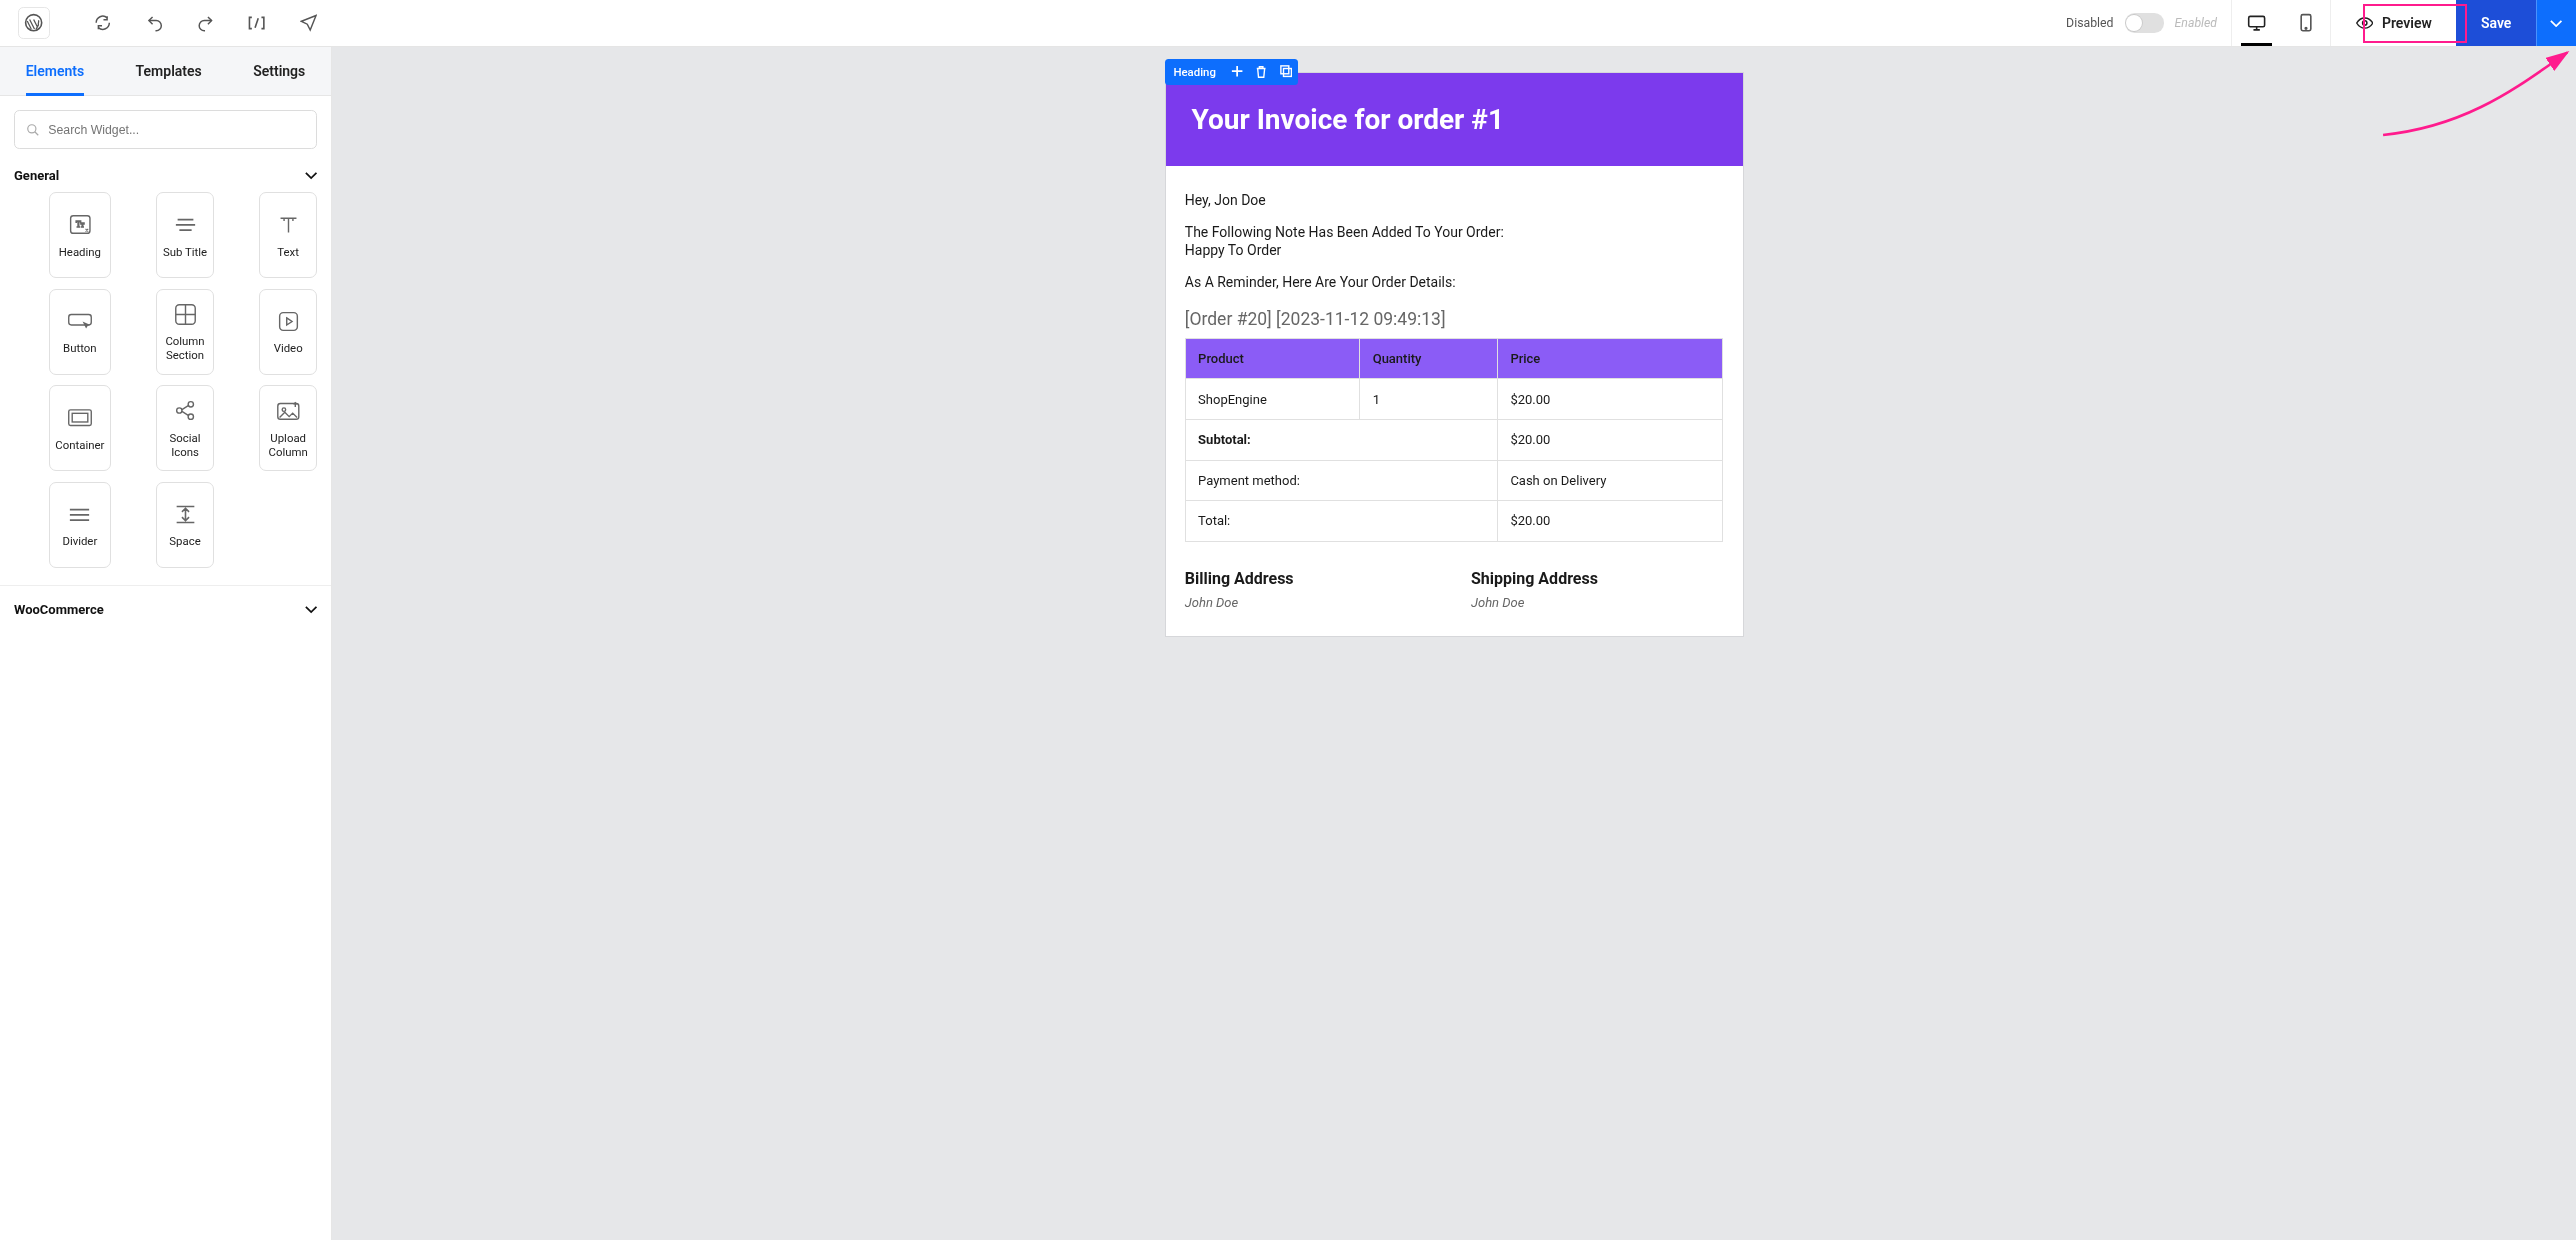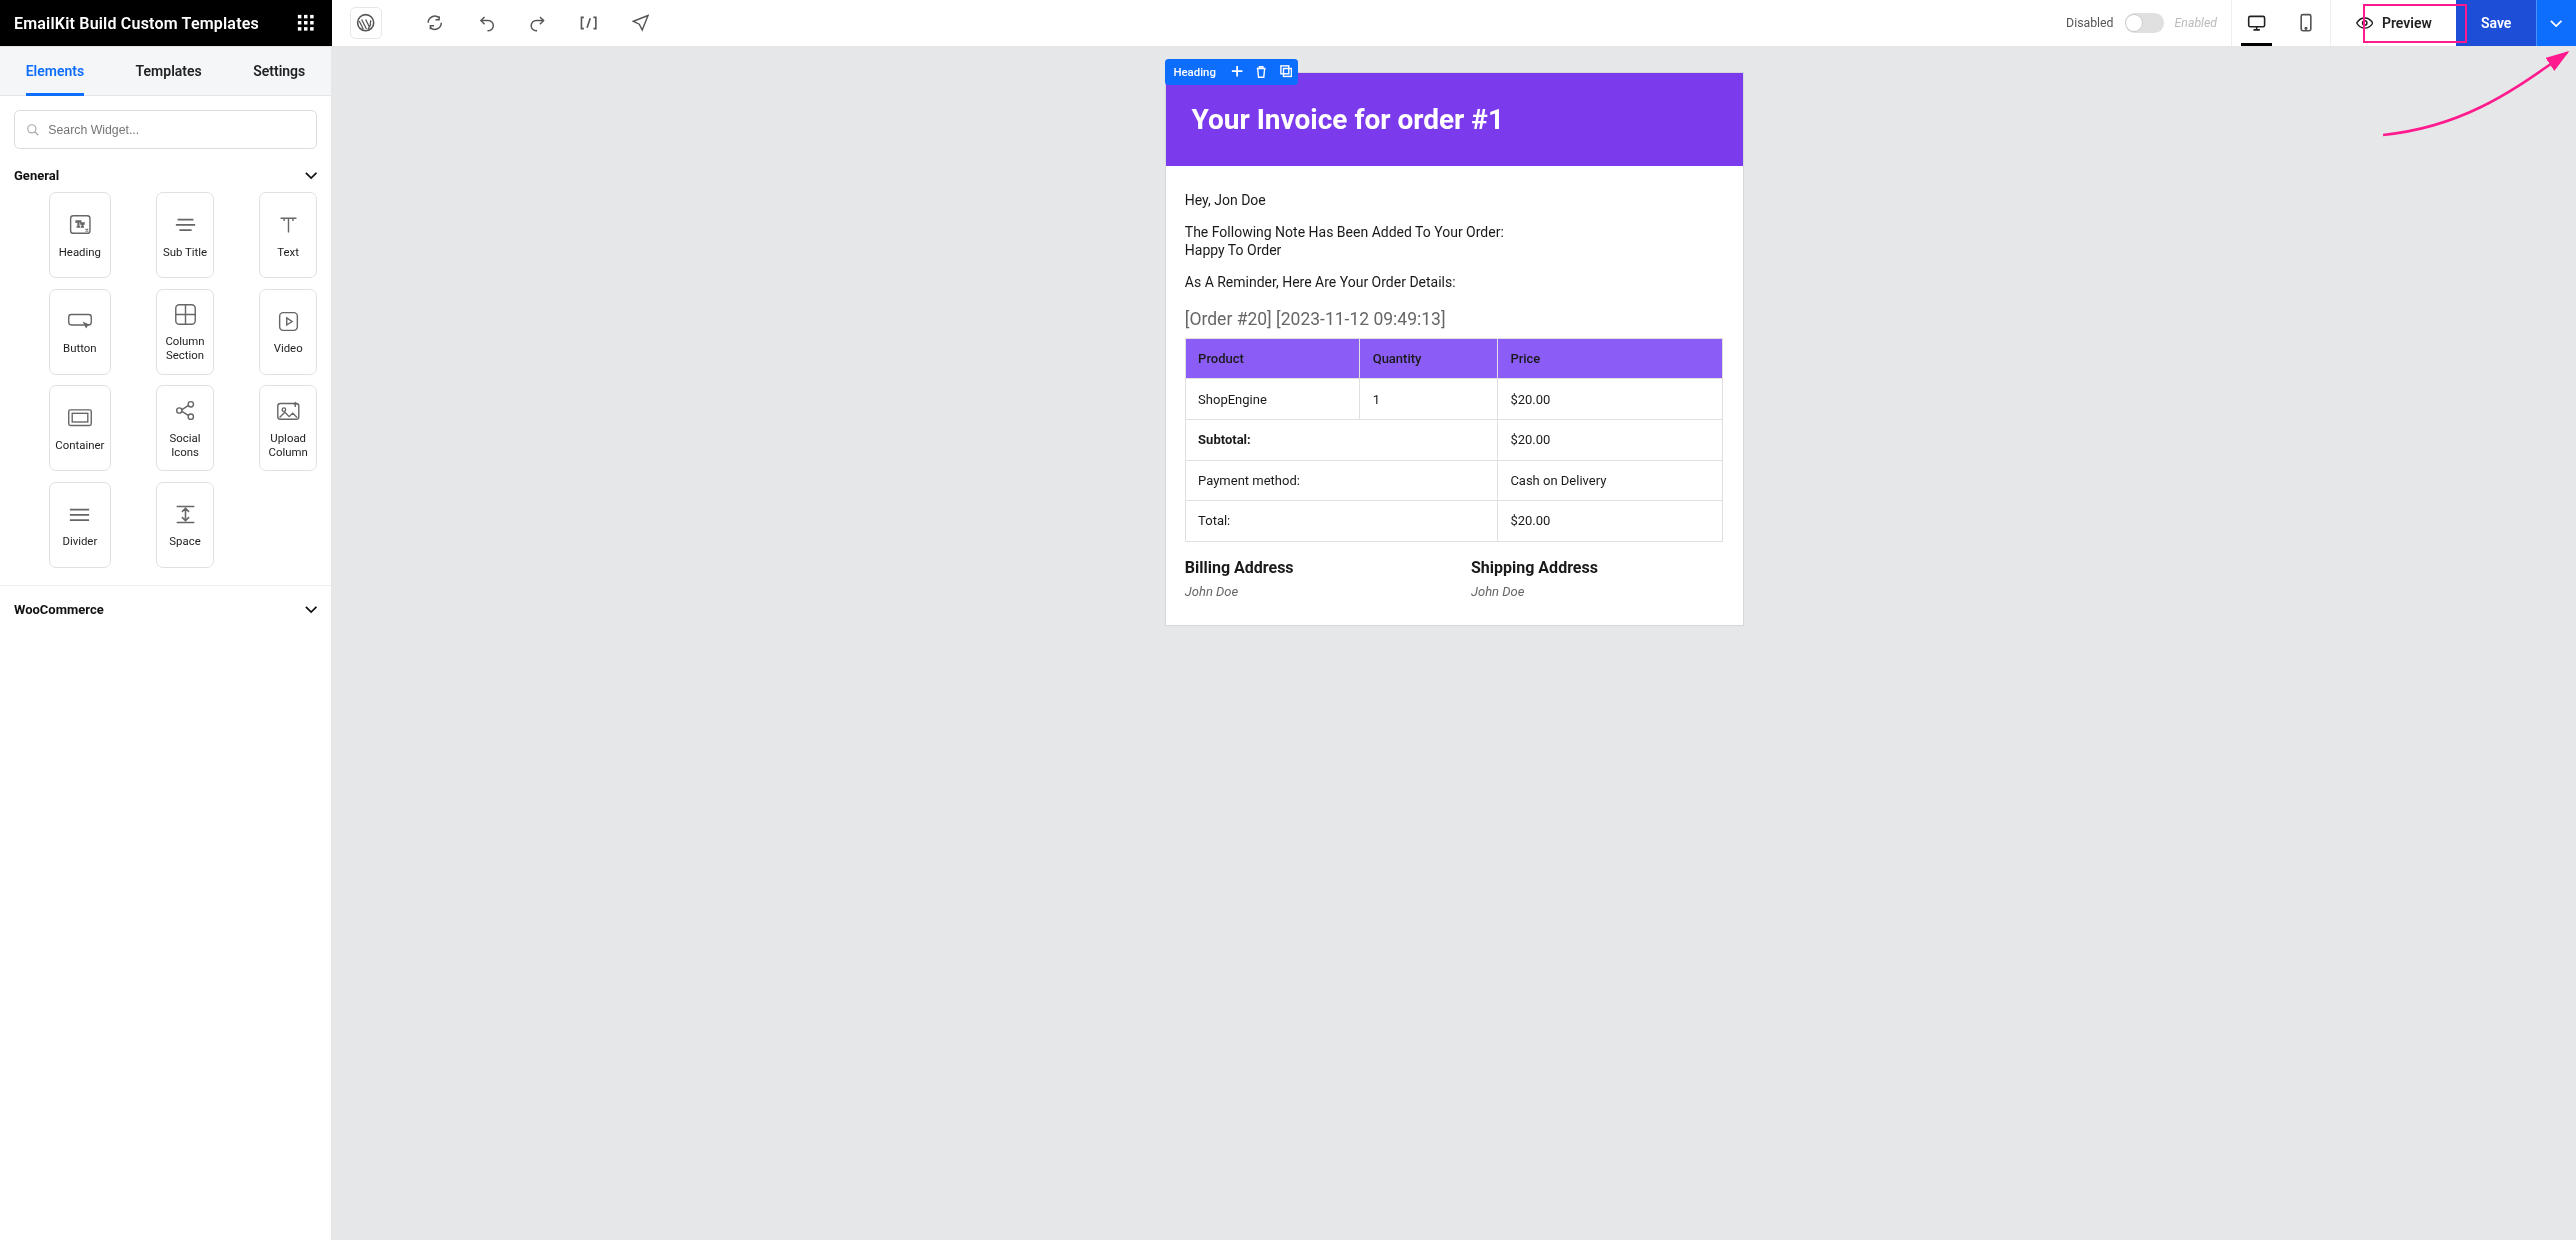--- a/index.html
+++ b/index.html
@@ -66,48 +66,30 @@
     .sel-ic { width: 24.6px; height: 26px; display: flex; align-items: center; justify-content: center; cursor: pointer; }
     .hero { background: #7c3aed; color: #fff; padding: 30px 26px; }
     .hero h1 { font-size: 28px; font-weight: 700; }
     .email-body { padding: 17.5px 19.3px 26px; color: #1a1a1a; }
     .email-body p { margin: 8.8px 0; font-size: 14px; }
     .order-title { color: #666; font-size: 17.5px; margin: 19.3px 0 8.8px; }
     table { width: 100%; border-collapse: collapse; }
     th, td { border: 0.9px solid #e0e0e0; padding: 12.3px 12.3px; text-align: left; font-size: 13px; }
     th { font-weight: 500; background: #8b5cf6; }
     .bold { font-weight: 700; }
-    .addr-row { display: flex; gap: 34px; margin-top: 16px; }
+    .addr-row { display: flex; gap: 34px; margin-top: 27px; }
     .addr-col { flex: 1; }
     .addr-col h3 { font-size: 16px; font-weight: 700; margin-bottom: 7px; }
     .addr-name { color: #666; font-style: italic; font-size: 13px; }
     svg { display: block; }
   </style>
 </head>
 <body>
 
 <div class="topbar">
-  <div class="topbar-left">
-    <div class="topbar-title">EmailKit Build Custom Templates</div>
-    <div class="grid-btn">
-      <svg width="17.5" height="17.5" viewBox="0 0 20 20">
-          <g fill="#fff">
-            <rect x="1" y="1" width="4" height="4"></rect>
-            <rect x="8" y="1" width="4" height="4"></rect>
-            <rect x="15" y="1" width="4" height="4"></rect>
-            <rect x="1" y="8" width="4" height="4"></rect>
-            <rect x="8" y="8" width="4" height="4"></rect>
-            <rect x="15" y="8" width="4" height="4"></rect>
-            <rect x="1" y="15" width="4" height="4"></rect>
-            <rect x="8" y="15" width="4" height="4"></rect>
-            <rect x="15" y="15" width="4" height="4"></rect>
-          </g>
-        </svg>
-    </div>
-  </div>
   <div class="topbar-mid">
     <div class="wp-btn">
       <svg width="19.3" height="19.3" viewBox="0 0 24 24">
           <circle cx="12" cy="12" r="10" fill="none" stroke="#555" stroke-width="2"></circle>
           <path d="M4 10 L9 20 M7 8 L13 20 M12 8 L17 18 M18 9 C19 11 17 13 18 15 L15 20" stroke="#555" stroke-width="1.6" fill="none"></path>
         </svg>
     </div>
     <div class="mid-icons" style="margin-left:21px;">
       <div class="ic">
           <svg width="17.5" height="17.5" viewBox="0 0 24 24" fill="none" stroke="#555" stroke-width="2">

